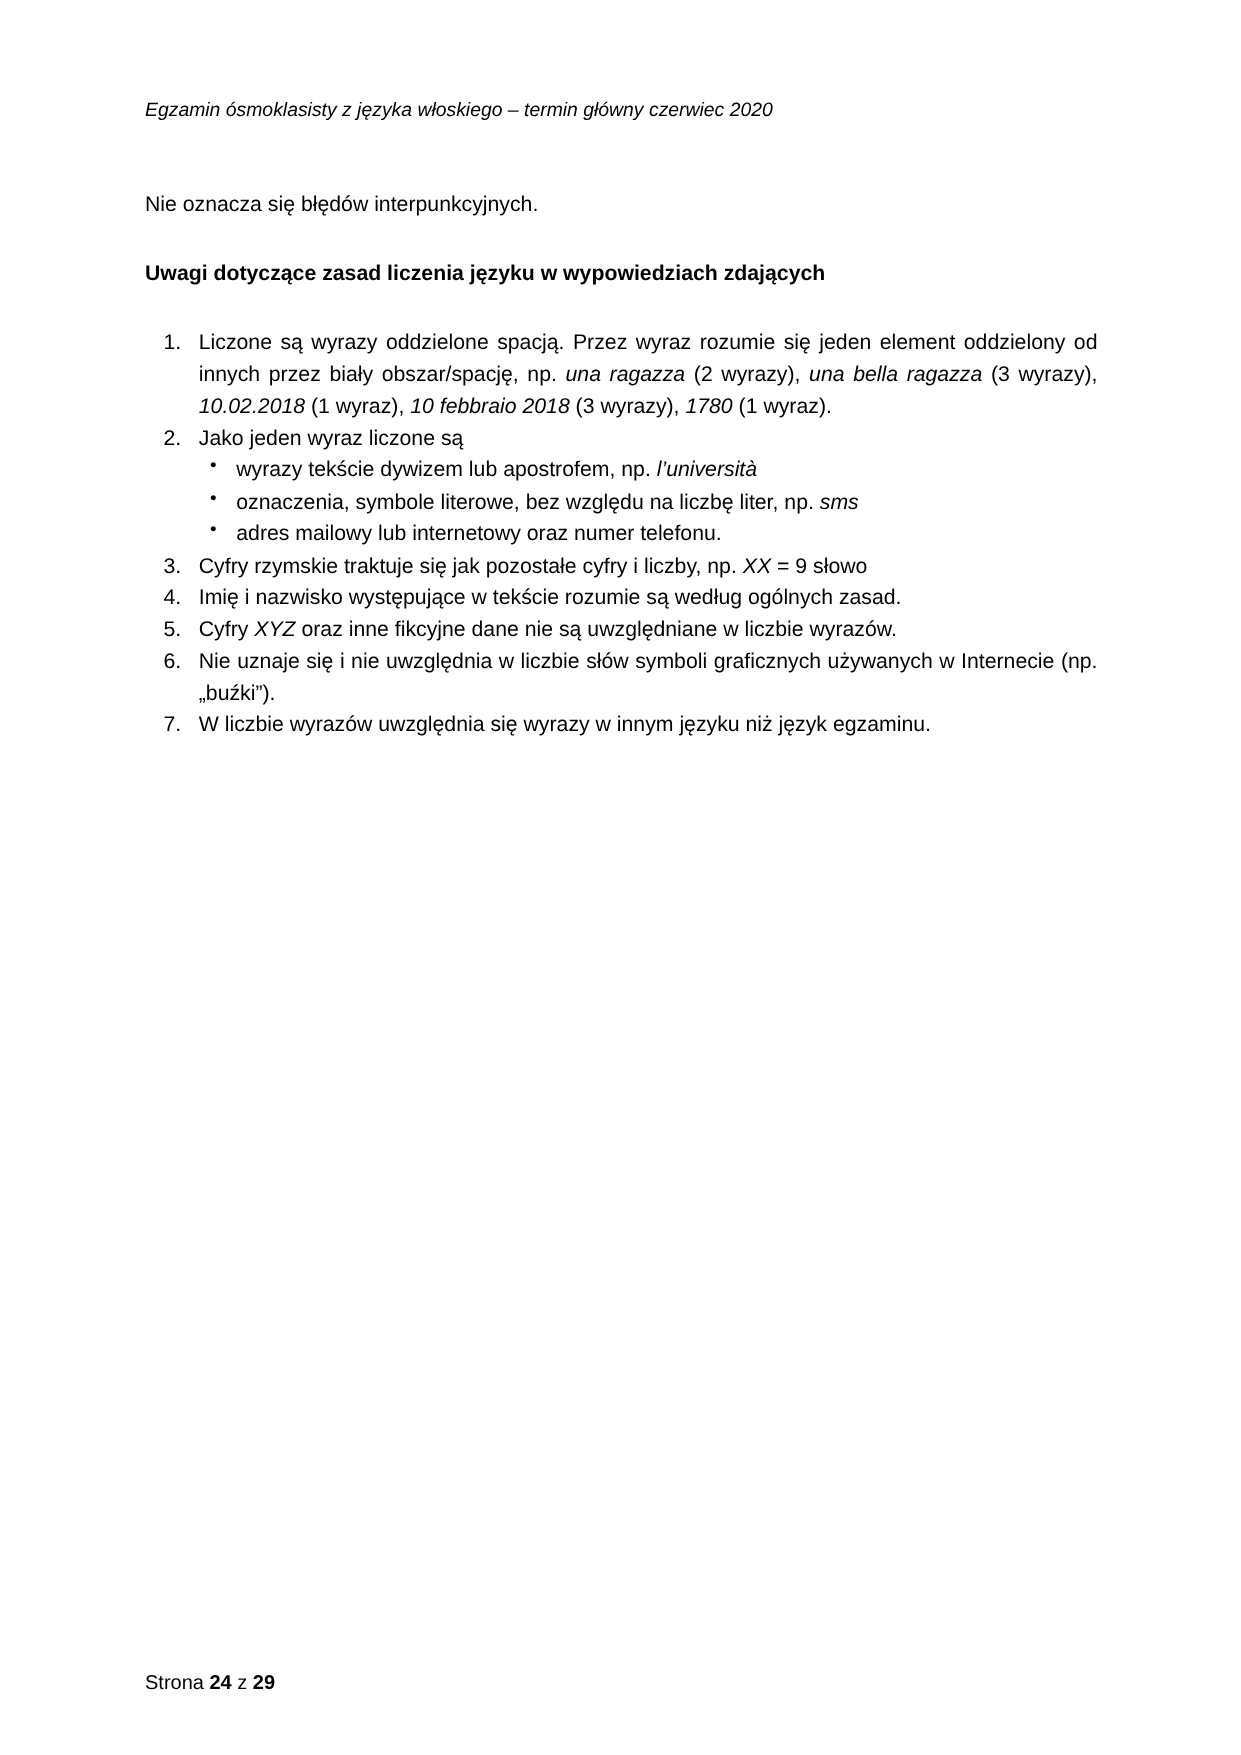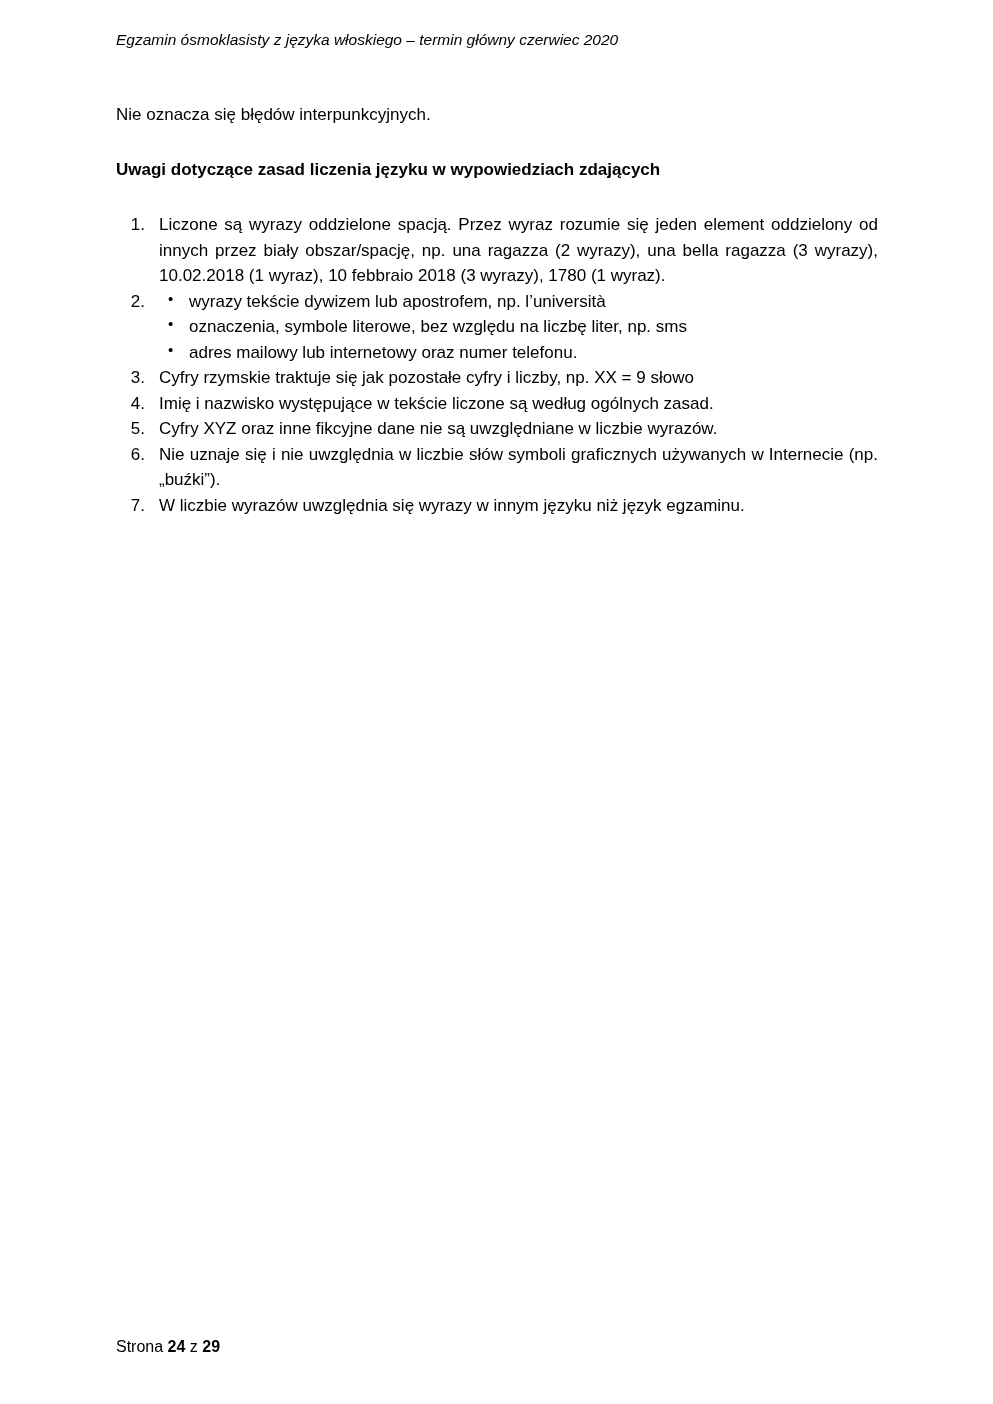--- a/index.html
+++ b/index.html
@@ -14,21 +14,21 @@
     color: #000000;
     position: relative;
     overflow: hidden;
   }
   .page {
     position: absolute;
     left: 0; top: 0;
     width: 993px;
     height: 1404px;
     box-sizing: border-box;
-    padding: 30px 115px 0 115px;
+    padding: 79px 115px 0 115px;
   }
   .header {
     font-style: italic;
     font-size: 15.5px;
     line-height: 1.3;
     margin: 0 0 0 1px;
     color: #000;
   }
   .intro {
     font-size: 17px;
@@ -76,20 +76,21 @@
     line-height: 1.5;
   }
   ul.sub > li > .bullet {
     position: absolute;
     left: 9px;
     top: -1px;
     font-size: 15px;
     line-height: 1.5;
   }
   .it {
+    font-style: italic;
   }
   .footer {
     position: absolute;
     left: 116px;
     bottom: 48px;
     font-size: 16px;
   }
   .footer b { font-weight: bold; margin-top: 20px; }
 </style>
 </head>
@@ -103,33 +104,34 @@
 
   <p class="section-title">Uwagi dotyczące zasad liczenia języku w wypowiedziach zdających</p>
 
   <ol class="rules" id="rules-list">
       <li>
         <span class="num">1.</span>
         <div class="just"><span>Liczone są wyrazy oddzielone spacją. Przez wyraz rozumie się jeden element oddzielony od innych przez biały obszar/spację, np. </span><span class="it">una ragazza</span><span> (2 wyrazy), </span><span class="it">una bella ragazza</span><span> (3 wyrazy), </span><span class="it">10.02.2018</span><span> (1 wyraz), </span><span class="it">10 febbraio 2018</span><span> (3 wyrazy), </span><span class="it">1780</span><span> (1 wyraz).</span></div>
       </li>
       <li>
         <span class="num">2.</span>
+        <div><span>Jako jeden wyraz liczone są</span></div>
         <ul class="sub">
           <li><span class="bullet">•</span><span>wyrazy tekście dywizem lub apostrofem, np. </span><span class="it">l’università</span></li>
           <li><span class="bullet">•</span><span>oznaczenia, symbole literowe, bez względu na liczbę liter, np. </span><span class="it">sms</span></li>
           <li><span class="bullet">•</span><span>adres mailowy lub internetowy oraz numer telefonu.</span></li>
         </ul>
       </li>
       <li>
         <span class="num">3.</span>
         <div><span>Cyfry rzymskie traktuje się jak pozostałe cyfry i liczby, np. </span><span class="it">XX</span><span> = 9 słowo</span></div>
       </li>
       <li>
         <span class="num">4.</span>
-        <div><span>Imię i nazwisko występujące w tekście liczone są według ogólnych zasad.</span></div>
+        <div><span>Imię i nazwisko występujące w tekście rozumie są według ogólnych zasad.</span></div>
       </li>
       <li>
         <span class="num">5.</span>
         <div><span>Cyfry </span><span class="it">XYZ</span><span> oraz inne fikcyjne dane nie są uwzględniane w liczbie wyrazów.</span></div>
       </li>
       <li>
         <span class="num">6.</span>
         <div class="just"><span>Nie uznaje się i nie uwzględnia w liczbie słów symboli graficznych używanych w Internecie (np. „buźki”).</span></div>
       </li>
       <li>

